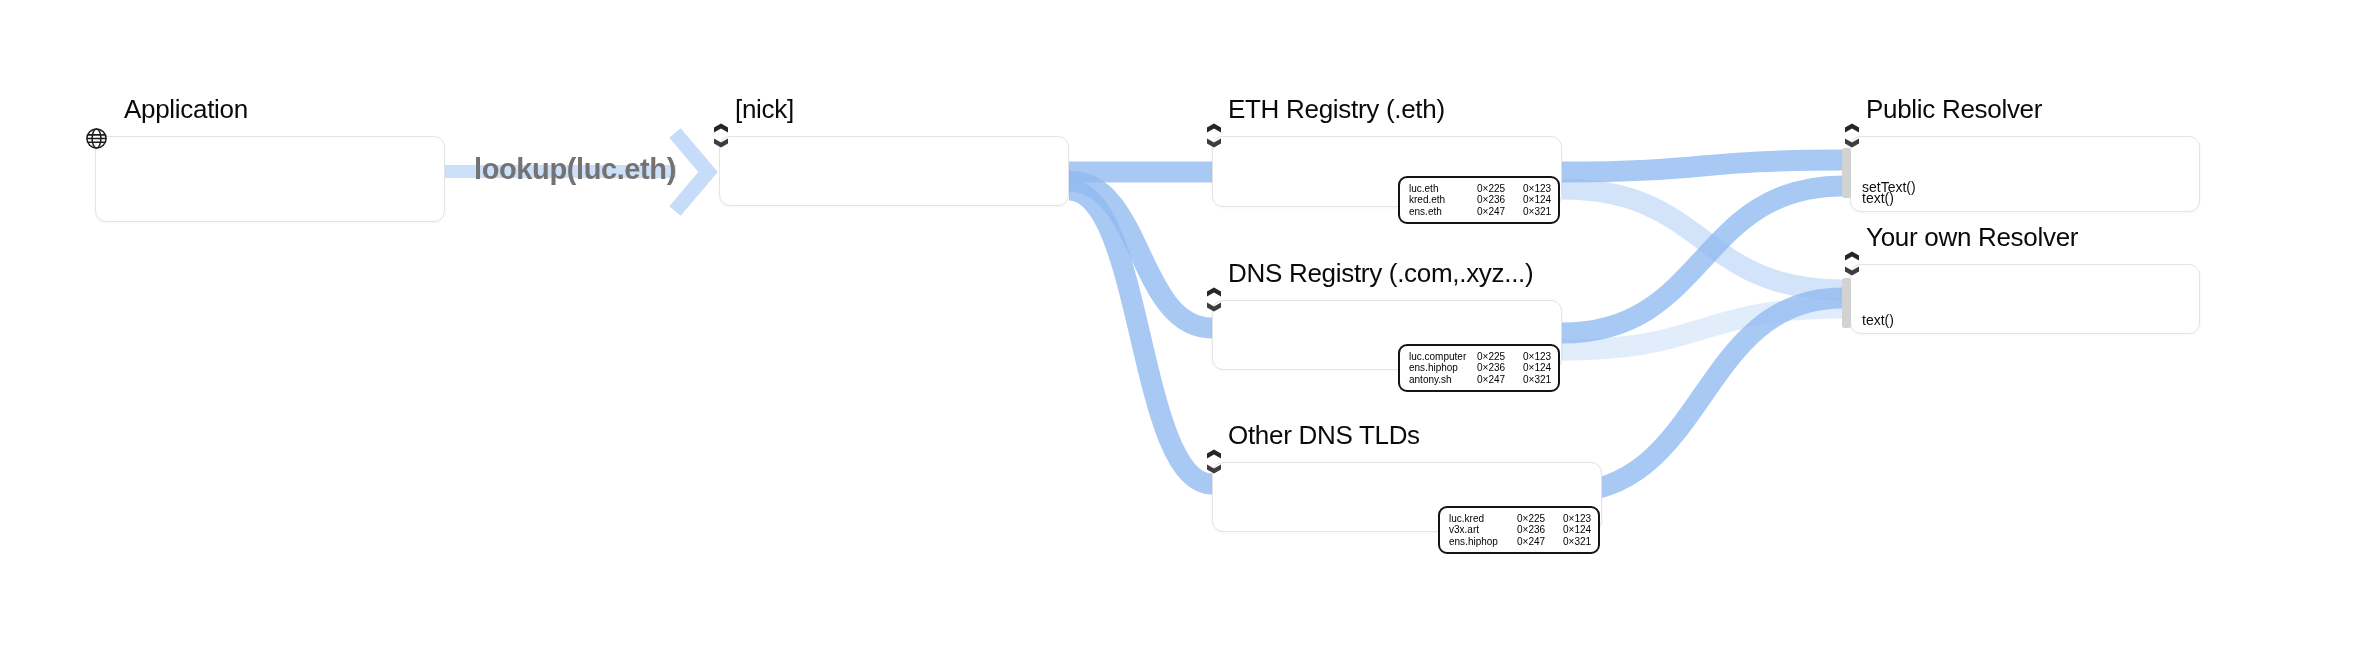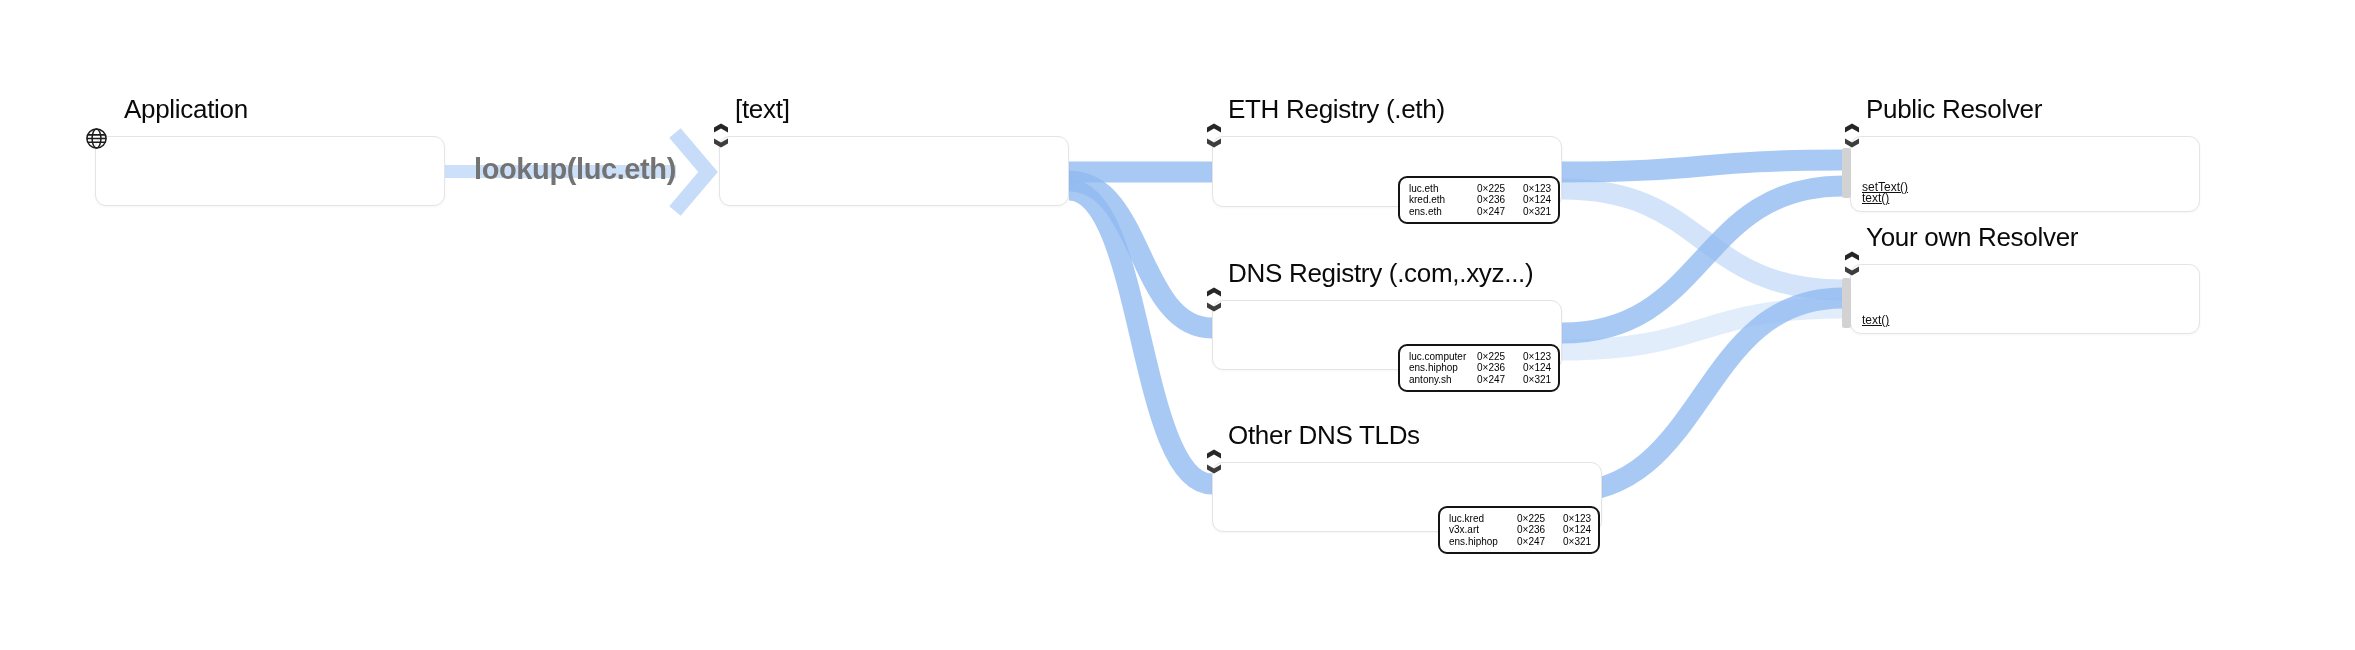--- a/index.html
+++ b/index.html
@@ -24,37 +24,37 @@
   }
   #node-app .title{left:29px;}
   .icon-sync{position:absolute;left:-8px;top:-13px;width:20px;height:25px;z-index:3;}
   .icon-globe{position:absolute;left:-10px;top:-9px;width:23px;height:23px;z-index:3;}
   .port{
     position:absolute;left:-8px;top:12px;width:9px;height:50px;border-radius:2.5px;
     background:var(--port);z-index:1;
   }
   #node-own .port{top:14px;}
   .methods{
-    position:absolute;left:12px;bottom:8px;font-size:12px;line-height:11px;color:#101010;z-index:4;text-decoration:underline;
+    position:absolute;left:12px;bottom:8px;font-size:14px;line-height:11px;color:#101010;z-index:4;
   }
   .rtable{
     position:absolute;right:2px;bottom:-22px;width:162px;box-sizing:border-box;
     background:#fff;border:2px solid #141414;border-radius:9px;
     padding:5px 9px;z-index:5;
     display:grid;grid-template-columns:68px 46px 1fr;
     font-size:10px;line-height:11.5px;color:#000;column-gap:0;
   }
   #node-eth .rtable{bottom:-17px;}
   .rtable span{white-space:nowrap;}
   .lookup-label{
     position:absolute;left:468px;top:153px;width:214px;z-index:3;
     text-align:center;font-size:29px;font-weight:600;letter-spacing:-.4px;color:#737373;
   }
   
-  #node-app   {left:95px;  top:136px; width:350px; height:70px;}
+  #node-app   {left:95px;  top:136px; width:350px; height:86px;}
   #node-root  {left:719px; top:136px; width:350px; height:70px;}
   #node-eth   {left:1212px;top:136px; width:350px; height:71px;}
   #node-dns   {left:1212px;top:300px; width:350px; height:70px;}
   #node-other {left:1212px;top:462px; width:390px; height:70px;}
   #node-public{left:1850px;top:136px; width:350px; height:76px;}
   #node-own   {left:1850px;top:264px; width:350px; height:70px;}
 </style>
 </head>
 <body style="--edge: #90BAF1; --port: #d2d2d2;">
 
@@ -85,21 +85,21 @@
   <div class="box"></div>
 </div>
 
 <div class="node" id="node-root">
   <span class="icon-sync">
     <svg viewBox="0 0 20 24" width="20" height="25">
       <polygon points="3,9 3,4 10,0 17,4 17,9 10,5" fill="#262626"></polygon>
       <polygon points="17,15 17,20 10,24 3,20 3,15 10,19" fill="#3d3d3d"></polygon>
     </svg>
   </span>
-  <div class="title">[text]</div>
+  <div class="title">[nick]</div>
   <div class="box"></div>
 </div>
 
 <div class="node" id="node-eth">
   <span class="icon-sync">
     <svg viewBox="0 0 20 24" width="20" height="25">
       <polygon points="3,9 3,4 10,0 17,4 17,9 10,5" fill="#262626"></polygon>
       <polygon points="17,15 17,20 10,24 3,20 3,15 10,19" fill="#3d3d3d"></polygon>
     </svg>
   </span>

